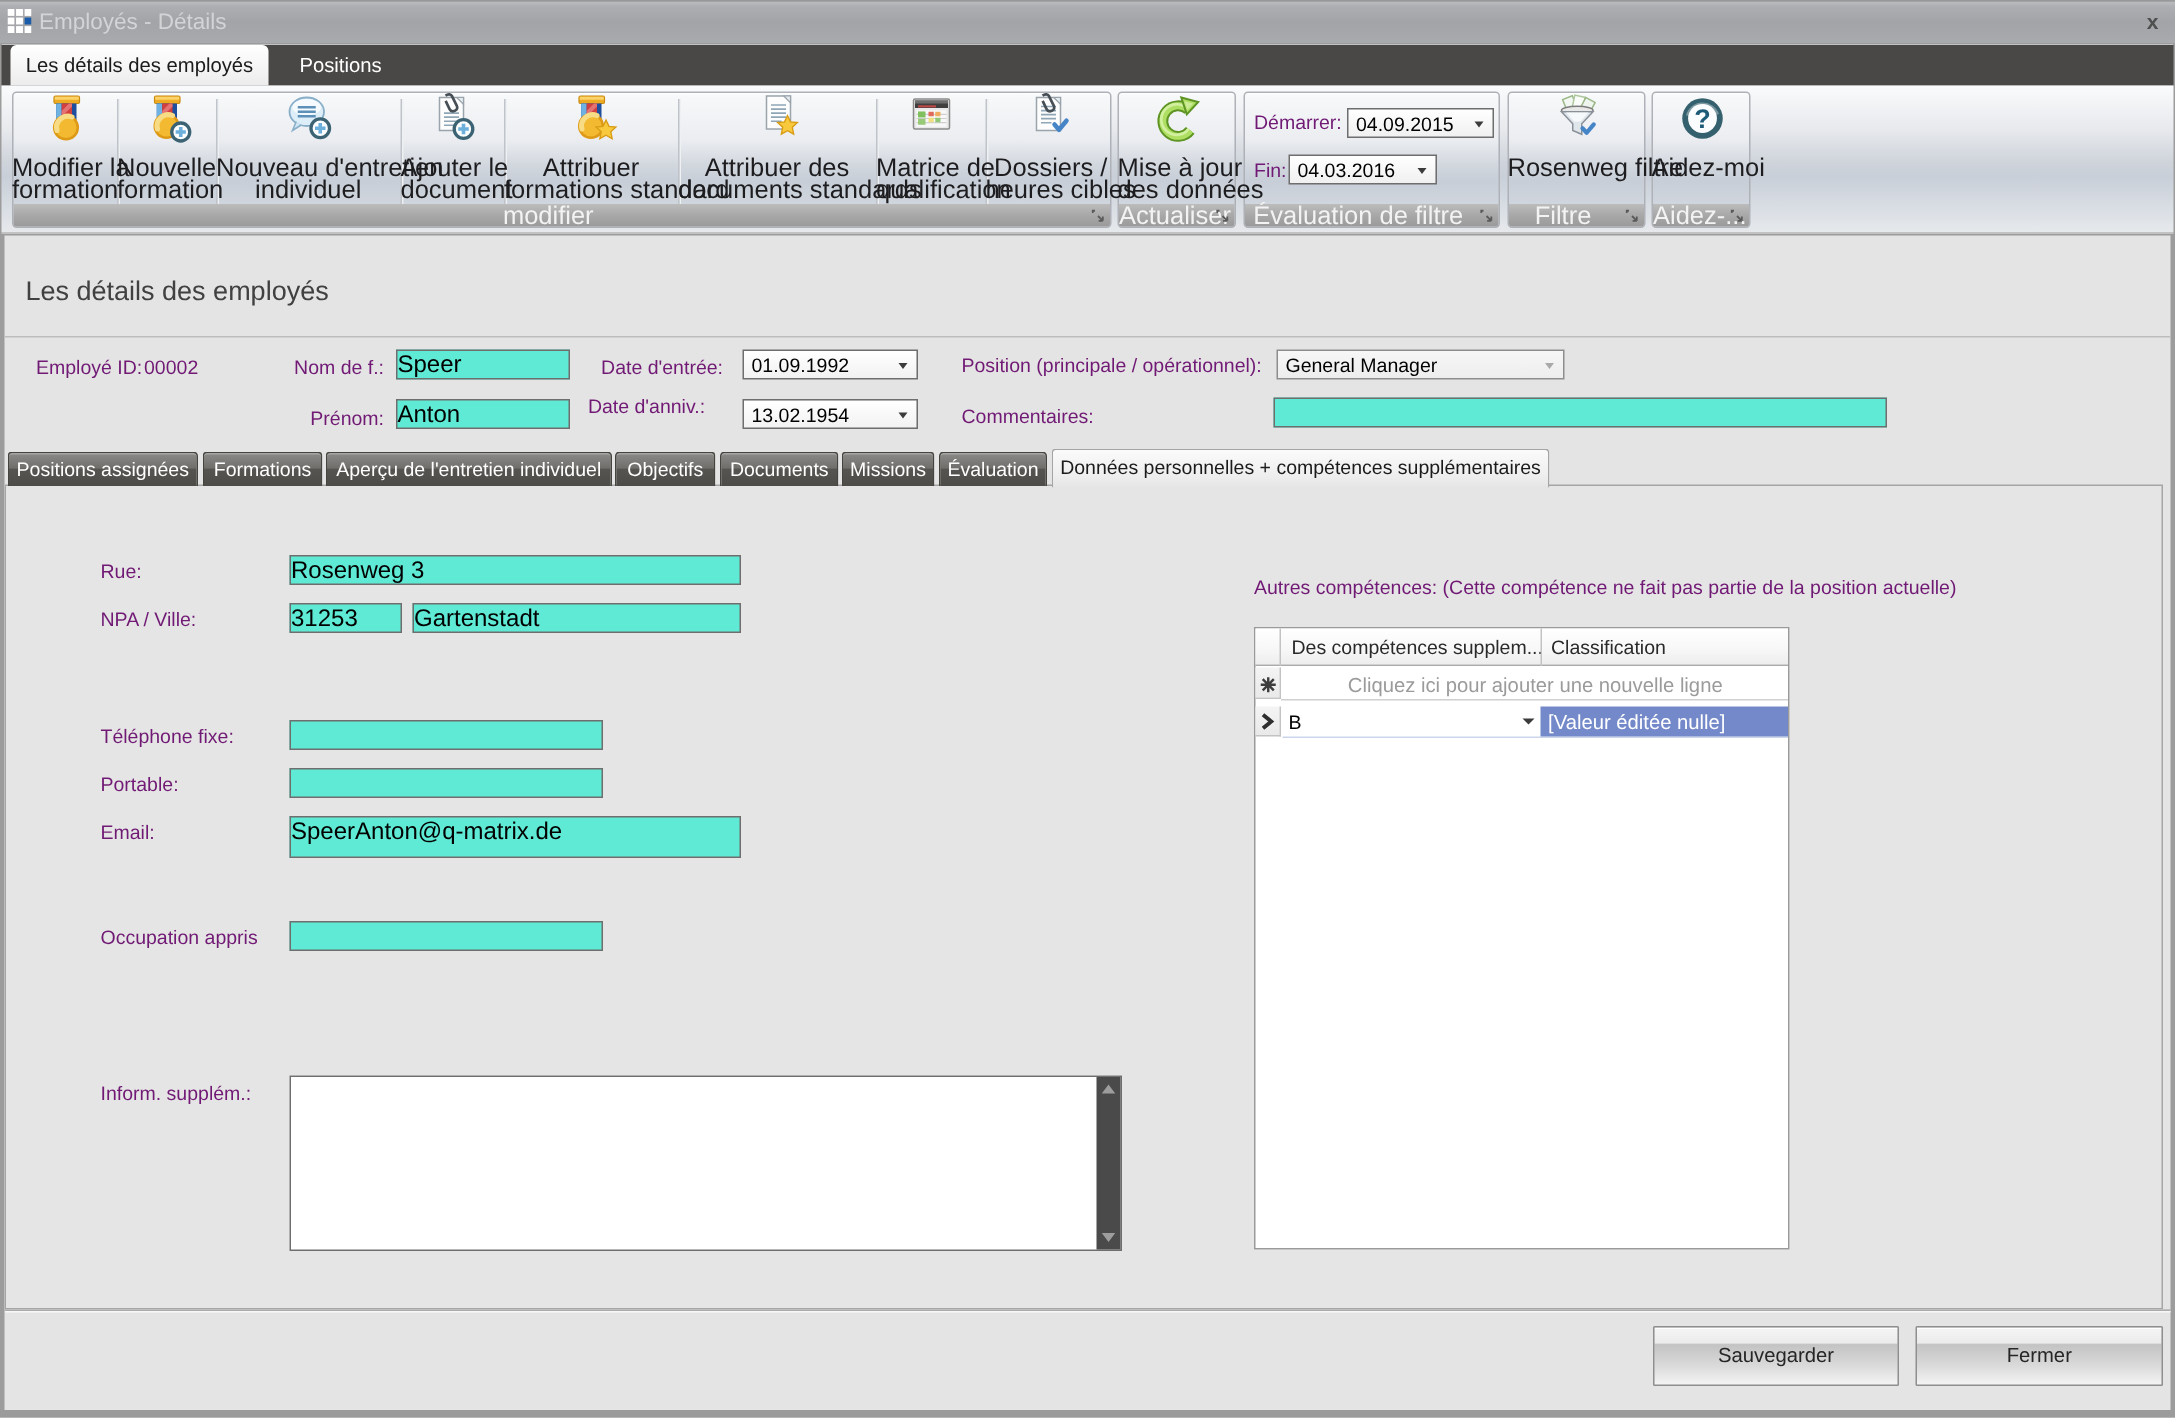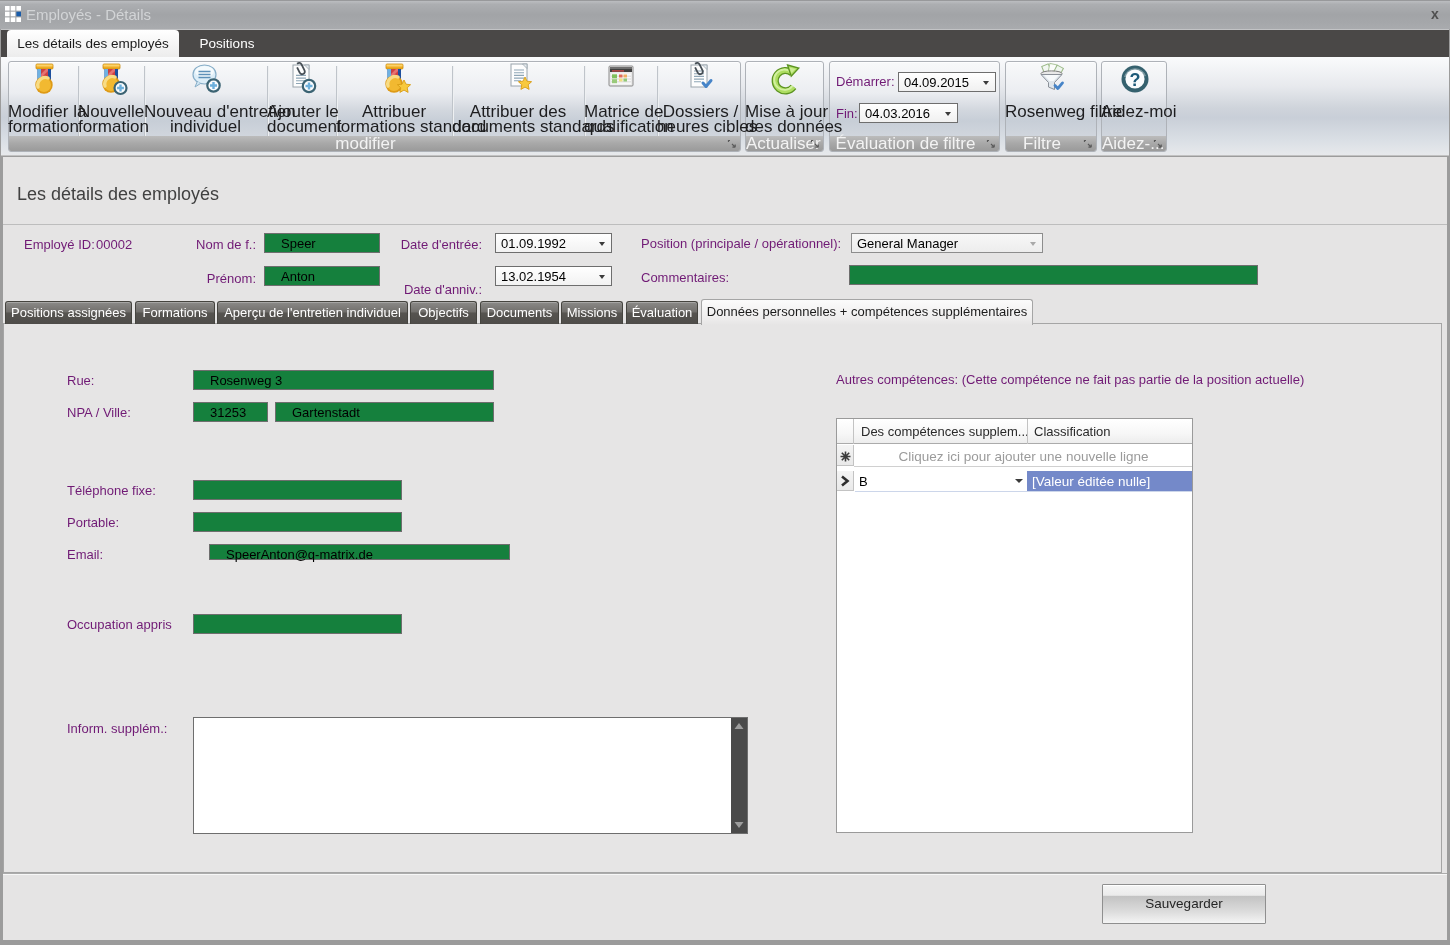--- a/index.html
+++ b/index.html
@@ -31,21 +31,21 @@
   color:#f3f3f3; font-size:17px; text-align:center; line-height:15px; }
 .rsep { top:66px; width:1px; height:70px; background:#bfc4ca; box-shadow:1px 0 0 #eef0f2; }
 .rlb { font-size:17px; color:#1d1d1f; text-align:center; line-height:15px; top:104px; white-space:nowrap; }
 .launcher { position:absolute; right:3px; bottom:2px; width:10px; height:10px; }
 
 
 #content { left:3px; top:157px; width:1444px; height:716px; background:#e5e4e4; }
 #h1 { left:14px; top:27px; font-size:18px; color:#414141; }
 #hsep { left:0px; top:67px; width:1444px; height:1px; background:#bdbdbd; }
 .lbl { font-size:13px; color:#701a75; white-space:nowrap; }
-.tbx { background:#15803d; border:1px solid #6e6e6e; font-size:13px; color:#000; padding-left:16px; line-height:19px; }
+.tbx { background:#5eead4; border:1px solid #6e6e6e; font-size:16px; color:#000; padding-left:0; line-height:19px; }
 .combo { background:linear-gradient(180deg,#ffffff 0%,#f2f2f2 100%); border:1px solid #6e6e6e; font-size:13px; color:#000; padding-left:5px; line-height:19px; }
 .arr { position:absolute; right:6px; top:8px; width:0; height:0; border-left:3.5px solid transparent; border-right:3.5px solid transparent; border-top:4px solid #3b3b3b; }
 
 
 .tab2 { height:23px; border:1px solid #45443f; border-bottom:none; border-radius:3px 3px 0 0;
   background:linear-gradient(180deg,#8b8a88 0%,#716f6c 45%,#565450 50%,#4e4c49 100%);
   color:#fff; font-size:13px; text-align:center; line-height:21px; box-shadow:inset 0 1px 0 rgba(255,255,255,.25); }
 #tabpage { left:0px; top:166px; width:1439px; height:550px; border:1px solid #a5a5a5; background:#e6e5e5; }
 .tab2a { height:26px; border:1px solid #a5a5a5; border-bottom:none; border-radius:3px 3px 0 0;
   background:linear-gradient(180deg,#fbfbfb 0%,#efeeee 70%,#e6e5e5 100%);
@@ -251,21 +251,21 @@
 <div class="abs lbl" style="left:24px; top:237px;">Employé ID:</div>
 <div class="abs lbl" style="left:96px; top:237px;">00002</div>
 <div class="abs lbl" style="left:180px; top:237px; width:76px; text-align:right;">Nom de f.:</div>
 <div class="abs tbx" style="left:264px; top:233px; width:116px; height:20px;">Speer</div>
 <div class="abs lbl" style="left:380px; top:237px; width:102px; text-align:right;">Date d'entrée:</div>
 <div class="abs combo" style="left:495px; top:233px; width:117px; height:20px;">01.09.1992<div class="arr"></div></div>
 <div class="abs lbl" style="left:641px; top:236px;">Position (principale / opérationnel):</div>
 <div class="abs combo" style="left:851px; top:233px; width:192px; height:20px; border-color:#8d8d8d; background:linear-gradient(180deg,#f7f7f7,#ededed);">General Manager<div class="arr" style="border-top-color:#a9a9a9;"></div></div>
 <div class="abs lbl" style="left:180px; top:271px; width:76px; text-align:right;">Prénom:</div>
 <div class="abs tbx" style="left:264px; top:266px; width:116px; height:20px;">Anton</div>
-<div class="abs lbl" style="left:380px; top:282px; width:102px; text-align:right;">Date d'anniv.:</div>
+<div class="abs lbl" style="left:380px; top:263px; width:102px; text-align:center;">Date d'anniv.:</div>
 <div class="abs combo" style="left:495px; top:266px; width:117px; height:20px;">13.02.1954<div class="arr"></div></div>
 <div class="abs lbl" style="left:641px; top:270px;">Commentaires:</div>
 <div class="abs tbx" style="left:849px; top:265px; width:409px; height:20px;"></div>
 
 <div class="abs tab2" style="left:5px; top:301px; width:127px;">Positions assignées</div>
 <div class="abs tab2" style="left:135px; top:301px; width:80px;">Formations</div>
 <div class="abs tab2" style="left:217px; top:301px; width:191px;">Aperçu de l'entretien individuel</div>
 <div class="abs tab2" style="left:410px; top:301px; width:67px;">Objectifs</div>
 <div class="abs tab2" style="left:480px; top:301px; width:79px;">Documents</div>
 <div class="abs tab2" style="left:561px; top:301px; width:62px;">Missions</div>
@@ -275,35 +275,35 @@
 <div class="abs lbl" style="left:67px; top:373px;">Rue:</div>
 <div class="abs tbx" style="left:193px; top:370px; width:301px; height:20px;">Rosenweg 3</div>
 <div class="abs lbl" style="left:67px; top:405px;">NPA / Ville:</div>
 <div class="abs tbx" style="left:193px; top:402px; width:75px; height:20px;">31253</div>
 <div class="abs tbx" style="left:275px; top:402px; width:219px; height:20px;">Gartenstadt</div>
 <div class="abs lbl" style="left:67px; top:483px;">Téléphone fixe:</div>
 <div class="abs tbx" style="left:193px; top:480px; width:209px; height:20px;"></div>
 <div class="abs lbl" style="left:67px; top:515px;">Portable:</div>
 <div class="abs tbx" style="left:193px; top:512px; width:209px; height:20px;"></div>
 <div class="abs lbl" style="left:67px; top:547px;">Email:</div>
-<div class="abs tbx" style="left:193px; top:544px; width:301px; height:16px;margin-left:16px;">SpeerAnton@q-matrix.de</div>
+<div class="abs tbx" style="left:193px; top:544px; width:301px; height:28px;">SpeerAnton@q-matrix.de</div>
 <div class="abs lbl" style="left:67px; top:617px;">Occupation appris</div>
 <div class="abs tbx" style="left:193px; top:614px; width:209px; height:20px;"></div>
 <div class="abs lbl" style="left:67px; top:721px;">Inform. supplém.:</div>
 <div class="abs" style="left:193px; top:717px; width:555px; height:117px; background:#fff; border:1px solid #6e6e6e;"></div>
 <div class="abs" style="left:731px; top:718px; width:16px; height:115px; background:#4a4a4a;">
   <svg class="abs" style="left:3px; top:4px;" width="10" height="8" viewBox="0 0 10 8">
       <polygon points="5,1 9.5,7 0.5,7" fill="#9d9d9d"></polygon>
     </svg>
   <svg class="abs" style="left:3px; top:103px;" width="10" height="8" viewBox="0 0 10 8">
       <polygon points="5,7 9.5,1 0.5,1" fill="#9d9d9d"></polygon>
     </svg>
 </div>
 
-<div class="abs lbl" style="left:836px; top:372px;">Autres compétences: (Cette compétence ne fait pas partie de la position actuelle)</div>
+<div class="abs lbl" style="left:836px; top:384px;">Autres compétences: (Cette compétence ne fait pas partie de la position actuelle)</div>
 <div class="abs" id="grid">
 
   <div class="abs" style="left:0; top:0; width:355px; height:25px; background:linear-gradient(180deg,#ffffff 0%,#f7f7f7 60%,#ededed 100%); border-bottom:1px solid #ababab;"></div>
   <div class="abs" style="left:0; top:0; width:17px; height:25px; border-right:1px solid #c3c3c3;"></div>
   <div class="abs gcell" style="left:24px; top:5px; color:#2a2a2a;">Des compétences supplem...</div>
   <div class="abs gcell" style="left:190px; top:0px; width:1px; height:25px; background:#c3c3c3;"></div>
   <div class="abs gcell" style="left:197px; top:5px; color:#2a2a2a;">Classification</div>
 
   <div class="abs" style="left:0; top:26px; width:17px; height:21px; background:linear-gradient(180deg,#f4f4f4,#e9e9e9); border-right:1px solid #c3c3c3; border-bottom:1px solid #c3c3c3;">
     <svg class="abs" style="left:3px; top:6px;" width="11" height="11" viewBox="0 0 11 11">
@@ -319,14 +319,15 @@
       </svg>
   </div>
   <div class="abs gcell" style="left:22px; top:55px; color:#000;">B</div>
   <div class="abs" style="left:178px; top:60px; width:0; height:0; border-left:4px solid transparent; border-right:4px solid transparent; border-top:4.5px solid #3b3b3b;"></div>
   <div class="abs" style="left:18px; top:72px; width:337px; height:1px; background:#ccd6ea;"></div>
   <div class="abs" style="left:190px; top:52px; width:165px; height:20px; background:#7489c9; color:#fff; font-size:13.5px; padding:3px 0 0 5px;">[Valeur éditée nulle]</div>
 </div>
 
 <div class="abs" id="footer">
   <div class="abs btn" style="left:1099px; width:164px;">Sauvegarder</div>
+  <div class="abs btn" style="left:1274px; width:165px;">Fermer</div>
 </div>
 <div class="abs" id="botborder"></div>
 
 </body></html>

